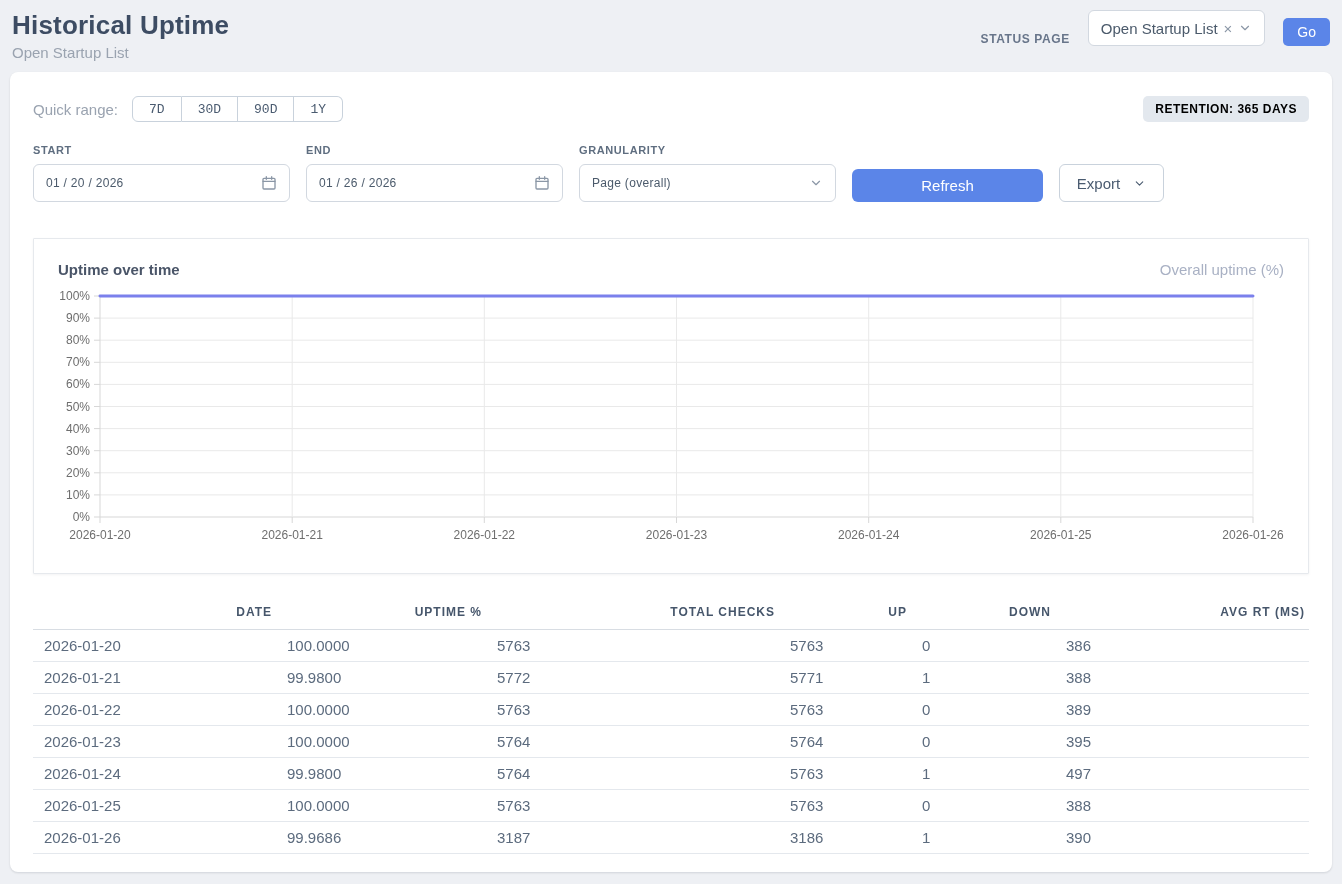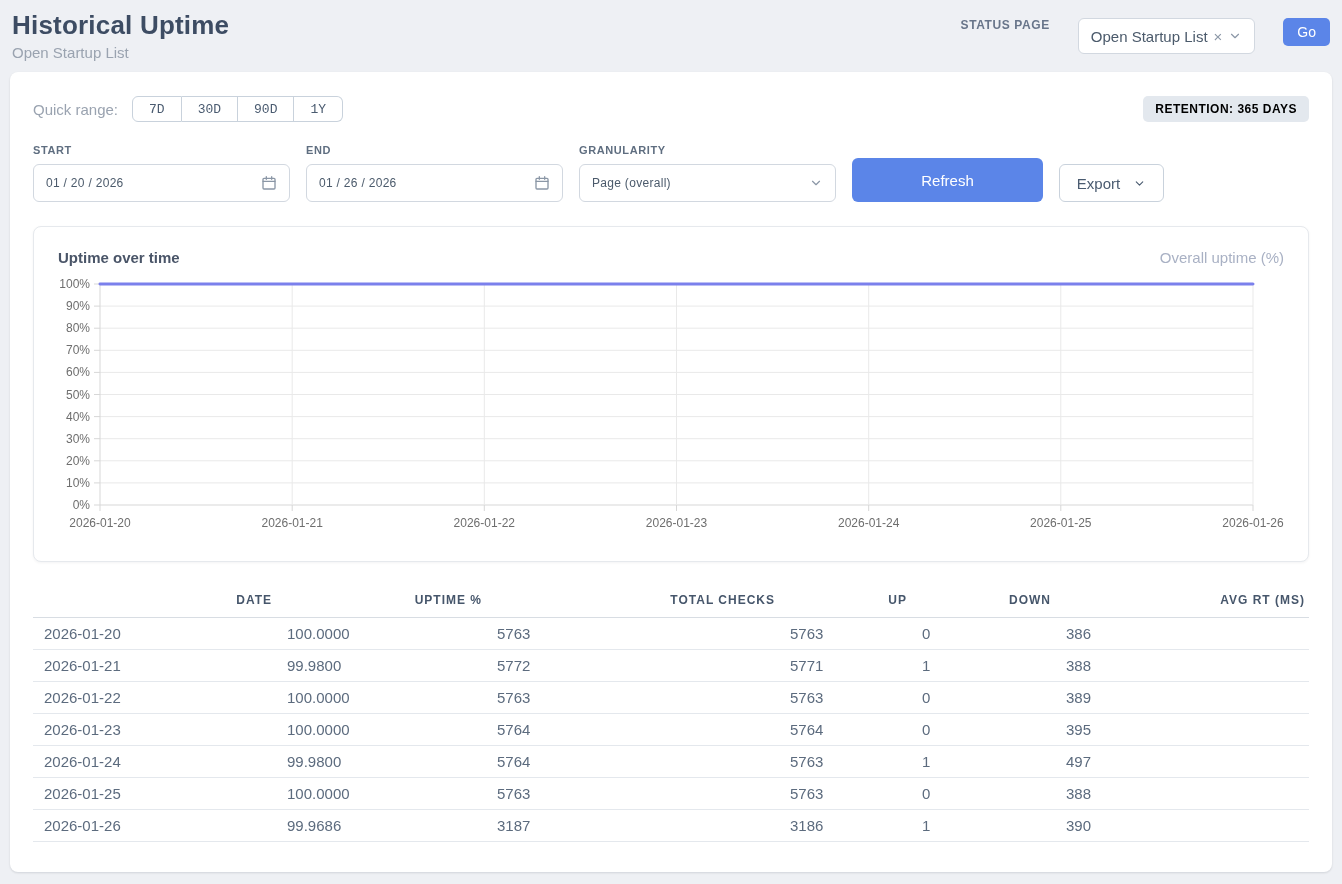--- a/index.html
+++ b/index.html
@@ -3,21 +3,21 @@
 <meta charset="utf-8">
 <style>
   * { margin:0; padding:0; box-sizing:border-box; }
   html,body { background:#eef0f4; font-family:"Liberation Sans", sans-serif; }
   .page { position:relative; width:1342px; height:884px; background:#eef0f4; overflow:hidden; }
 
   
   .top-header { display:flex; justify-content:space-between; align-items:flex-start; padding:10px 12px 0 12px; }
   .page-title { font-size:26px; font-weight:700; color:#3d4c63; letter-spacing:.2px; }
   .page-subtitle { font-size:15px; color:#9aa3b0; margin-top:3px; }
-  .header-right { display:flex; align-items:flex-start; gap:28px; margin-top:8px; }
+  .header-right { display:flex; align-items:flex-end; gap:18px; }
   .status-page-label { font-size:12px; font-weight:600; color:#68758a; letter-spacing:.6px; }
   .status-select { display:flex; align-items:center; gap:6px; background:#fff; border:1px solid #d2d8e0;
                    border-radius:6px; height:36px; padding:0 12px; min-width:176px; cursor:pointer; }
   .status-select .sel-text { font-size:15px; color:#4b5a6b; }
   .clear-x { font-size:15px; color:#8b97a6; cursor:pointer; }
   .go-btn { background:#5b85e8; color:#fff; border:none; border-radius:5px; font-size:14px;
             height:28px; padding:0 14px; cursor:pointer; font-family:inherit; }
 
   
   .panel { position:absolute; left:10px; top:72px; width:1322px; height:800px; background:#fff;
@@ -34,29 +34,29 @@
                      letter-spacing:.5px; border-radius:5px; padding:6px 12px; }
 
   
   .controls-row { display:flex; align-items:flex-end; margin-top:22px; gap:16px; }
   .field { display:flex; flex-direction:column; }
   .field-label { font-size:11px; font-weight:600; color:#5f6e80; letter-spacing:.6px; margin-bottom:8px; }
   .input-box { width:257px; height:38px; border:1px solid #d2d8e0; border-radius:6px; background:#fff;
                display:flex; align-items:center; padding:0 12px; font-size:12px; color:#4b5a6b; cursor:text; }
   .input-box .val { flex:1; letter-spacing:.3px; }
   .select-box { cursor:pointer; }
-  .refresh-btn { width:191px; height:44px; background:#5b85e8; color:#fff; border:none; border-radius:6px;
+  .refresh-btn { width:191px; height:33px; background:#5b85e8; color:#fff; border:none; border-radius:6px;
                  font-size:15px; cursor:pointer; font-family:inherit; }
   .export-btn { width:105px; height:38px; background:#fff; border:1px solid #c9d2dc; border-radius:6px;
                 color:#4a5b70; font-size:15px; cursor:pointer; font-family:inherit;
                 display:flex; align-items:center; justify-content:center; gap:13px; }
   .icon-svg { display:block; }
 
   
-  .chart-card { margin-top:24px; width:1276px; height:336px; border:1px solid #e6e9ed; border-radius:8px;
+  .chart-card { margin-top:36px; width:1276px; height:336px; border:1px solid #e6e9ed; border-radius:1px;
                 background:#fff; box-shadow:0 1px 3px rgba(16,24,40,.05); padding:22px 0 0 0; }
   .chart-head { display:flex; justify-content:space-between; align-items:center; padding:0 24px; }
   .chart-title { font-size:15px; font-weight:700; color:#4a5568; }
   .chart-legend { font-size:15px; color:#a9b1c4; }
   .chart-svg-wrap { margin:8px 0 0 6px; }
   .ytick, .xtick { font-family:"Liberation Sans", sans-serif; font-size:12px; fill:#6e6e6e; }
 
   
   .uptime-table { margin-top:25px; width:1276px; border-collapse:collapse; table-layout:fixed; }
   .uptime-table th { text-align:right; font-size:12px; font-weight:700; letter-spacing:1px; color:#46566b;

